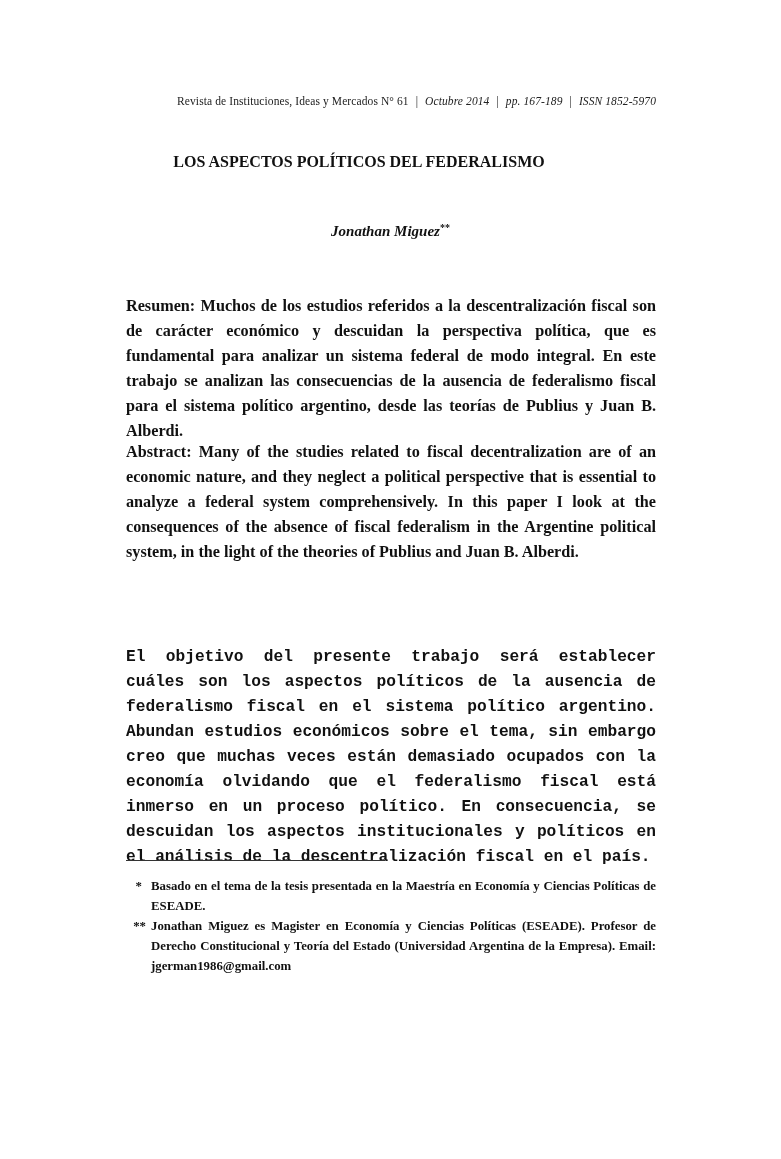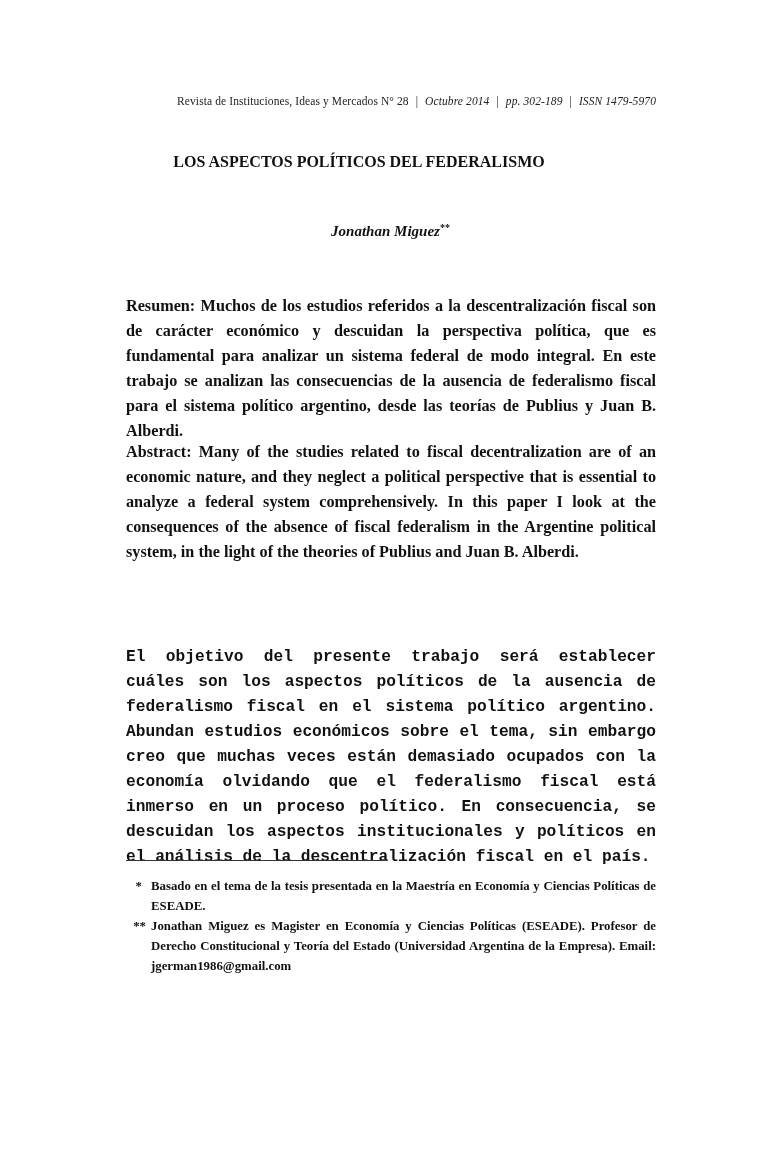--- a/index.html
+++ b/index.html
@@ -35,27 +35,27 @@
   .fn { position: relative; padding-left: 25px; text-align: justify; margin-bottom: 0; }
   .fn .mark { position: absolute; left: 0; width: 20px; text-align: right; font-weight: bold; }
   .fn .mark.single { left: 2px; width: 14px; }
 </style>
 </head>
 <body>
 
 <div class="page">
 
   <div class="running-head">
-    <span>Revista de Instituciones, Ideas y Mercados N° 28</span>
+    <span>Revista de Instituciones, Ideas y Mercados N° 61</span>
     <span class="sep">|</span>
     <span class="it">Octubre 2014</span>
     <span class="sep">|</span>
-    <span class="it">pp. 302-189</span>
+    <span class="it">pp. 167-189</span>
     <span class="sep">|</span>
-    <span class="it">ISSN 1479-5970</span>
+    <span class="it">ISSN 1852-5970</span>
   </div>
 
   <div class="title">
     <div>LOS ASPECTOS POLÍTICOS DEL FEDERALISMO</div>
   </div>
 
   <div class="author">
     <span>Jonathan Miguez</span><sup>**</sup>
   </div>
 

